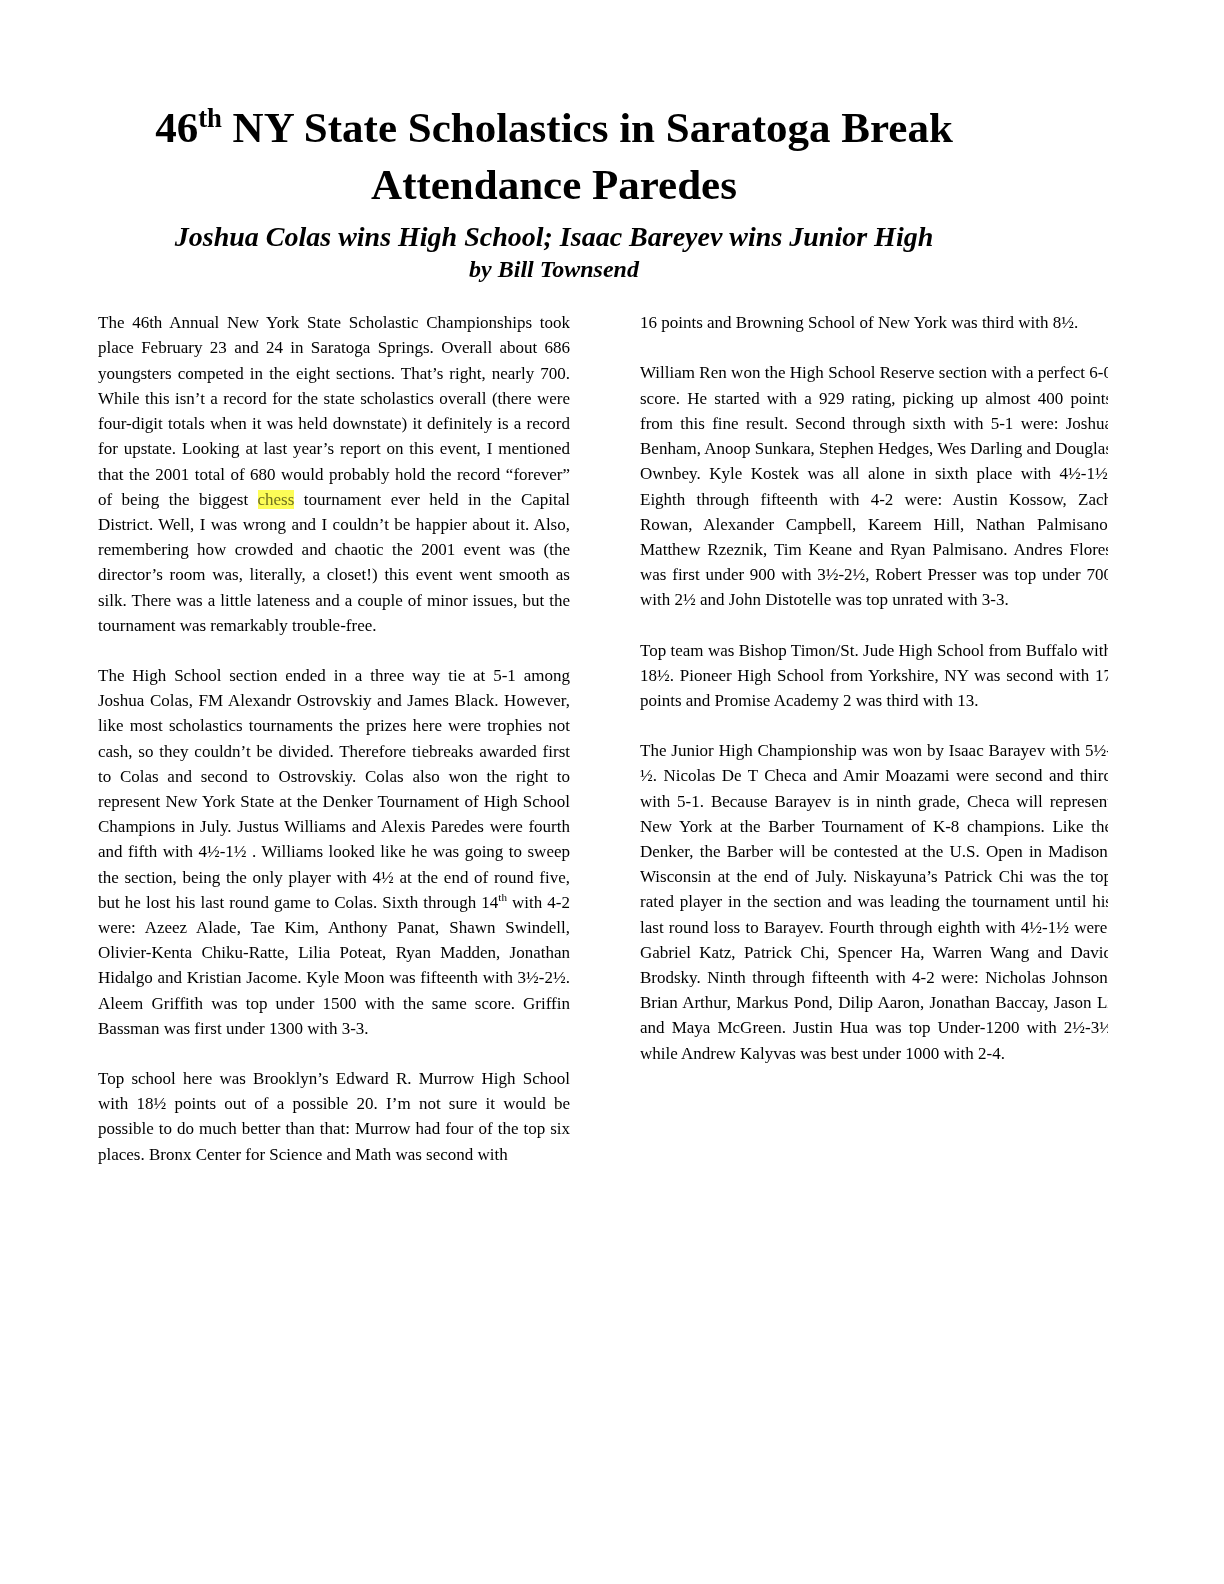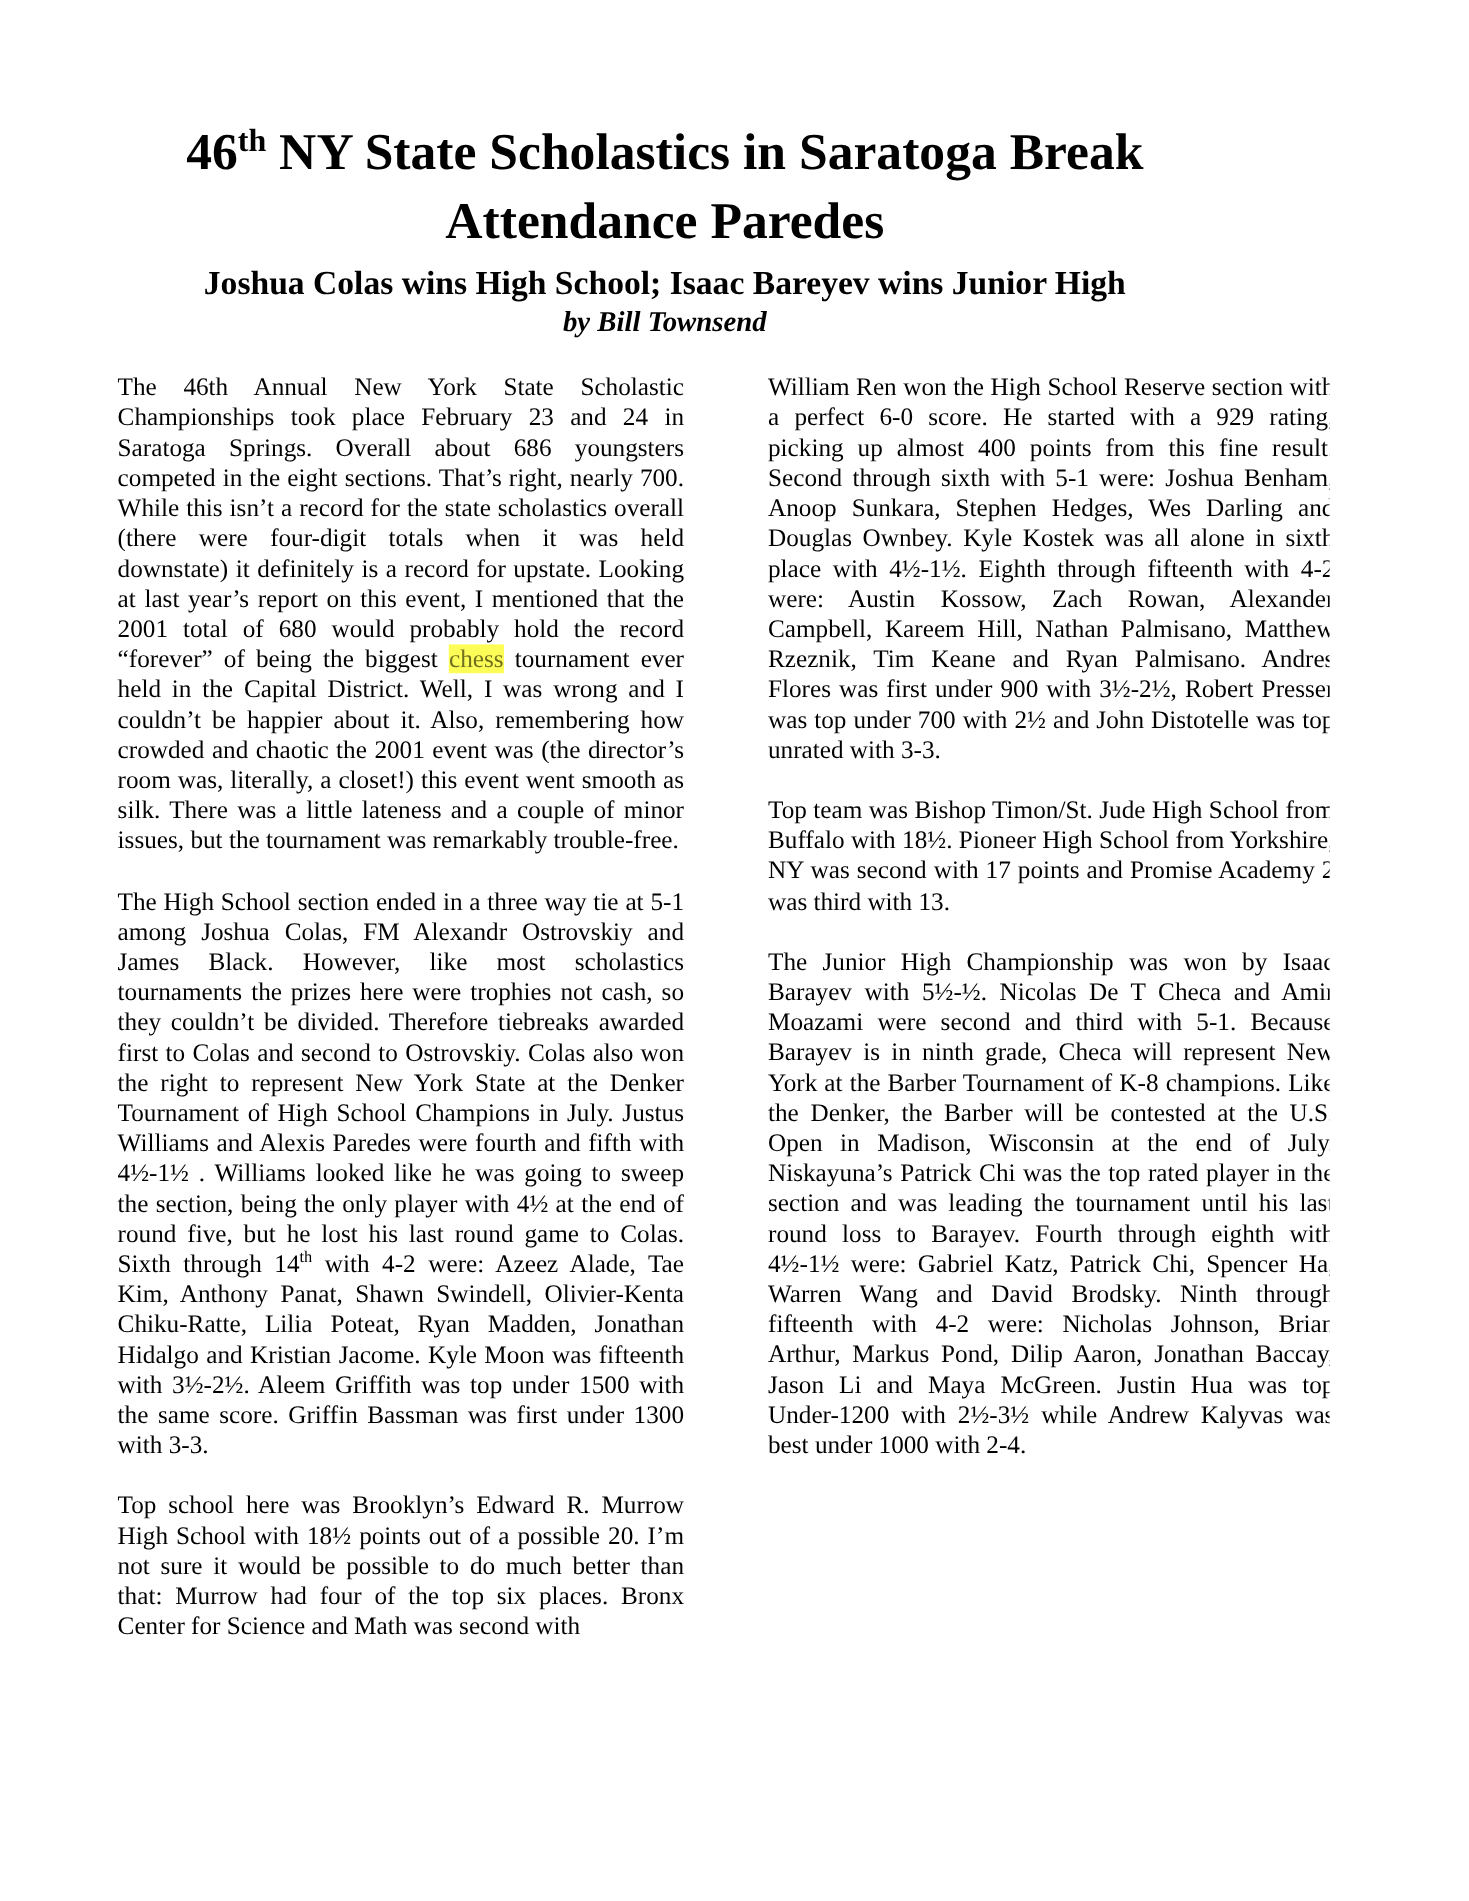--- a/index.html
+++ b/index.html
@@ -24,40 +24,41 @@
   .title sup {
     font-size: 0.62em;
     vertical-align: super;
     line-height: 0;
   }
   .subtitle {
     font-size: 28px;
     font-weight: bold;
     margin-top: 7px;
     line-height: 1.15;
+    font-style: italic;
   }
   .byline {
     font-size: 24px;
     font-weight: bold;
     font-style: italic;
     margin-top: 3px;
     line-height: 1.15;
     text-align: center;
   }
   .columns {
     display: flex;
     margin-top: 27px;
     padding-left: 98px;
     padding-right: 112px;
     gap: 70px;
   }
   .col {
     width: 472px;
     flex: 0 0 472px;
-    font-size: 21px;
+    font-size: 17px;
     line-height: 25.2px;
     text-align: justify;
   }
   .col p.para {
     margin: 0 0 25px 0;
   }
   .col sup {
     font-size: 0.65em;
     vertical-align: super;
     line-height: 0;
@@ -79,18 +80,19 @@
     <div class="subtitle">Joshua Colas wins High School; Isaac Bareyev wins Junior High</div>
     <div class="byline">by Bill Townsend</div>
   </div>
   <div class="columns">
     <div class="col">
         <p class="para"><span>The 46th Annual New York State Scholastic Championships took place February 23 and 24 in Saratoga Springs.  Overall about 686 youngsters competed in the eight sections.  That’s right, nearly 700. While this isn’t a record for the state scholastics overall (there were four-digit totals when it was held downstate) it definitely is a record for upstate. Looking at last year’s report on this event, I mentioned that the 2001 total of 680 would probably hold the record “forever” of being the biggest </span><span class="highlight">chess</span><span> tournament ever held in the Capital District. Well, I was wrong and I couldn’t be happier about it. Also, remembering how crowded and chaotic the 2001 event was (the director’s room was, literally, a closet!) this event went smooth as silk. There was a little lateness and a couple of minor issues, but the tournament was remarkably trouble-free.</span></p>
         <p class="para"><span>The High School section ended in a three way tie at 5-1 among Joshua Colas, FM Alexandr Ostrovskiy and James Black. However, like most scholastics tournaments the prizes here were trophies not cash, so they couldn’t be divided. Therefore tiebreaks awarded first to Colas and second to Ostrovskiy. Colas also won the right to represent New York State at the Denker Tournament of High School Champions in July. Justus Williams and Alexis Paredes were fourth and fifth with 4½-1½ . Williams looked like he was going to sweep the section, being the only player with 4½ at the end of round five, but he lost his last round game to Colas. Sixth through 14</span><sup>th</sup><span> with 4-2 were: Azeez Alade, Tae Kim, Anthony Panat, Shawn Swindell, Olivier-Kenta Chiku-Ratte, Lilia Poteat, Ryan Madden, Jonathan Hidalgo and Kristian Jacome.  Kyle Moon was fifteenth with 3½-2½. Aleem Griffith was top under 1500 with the same score. Griffin Bassman was first under 1300 with 3-3.</span></p>
         <p class="para"><span>Top school here was Brooklyn’s Edward R. Murrow High School with 18½ points out of a possible 20. I’m not sure it would be possible to do much better than that: Murrow had four of the top six places. Bronx Center for Science and Math was second with</span></p>
       </div>
     <div class="col">
+        <p class="para"><span>16 points and Browning School of New York was third with 8½.</span></p>
         <p class="para"><span>William Ren won the High School Reserve section with a perfect 6-0 score. He started with a 929 rating, picking up almost 400 points from this fine result. Second through sixth with 5-1 were: Joshua Benham, Anoop Sunkara, Stephen Hedges, Wes Darling and Douglas Ownbey.  Kyle Kostek was all alone in sixth place with 4½-1½. Eighth through fifteenth with 4-2 were: Austin Kossow, Zach Rowan, Alexander Campbell, Kareem Hill, Nathan Palmisano, Matthew Rzeznik, Tim Keane and Ryan Palmisano. Andres Flores was first under 900 with 3½-2½, Robert Presser was top under 700 with 2½ and John Distotelle was top unrated with 3-3.</span></p>
         <p class="para"><span>Top team was Bishop Timon/St. Jude High School from Buffalo with 18½. Pioneer High School from Yorkshire, NY was second with 17 points and Promise Academy 2 was third with 13.</span></p>
         <p class="para"><span>The Junior High Championship was won by Isaac Barayev with 5½-½. Nicolas De T Checa and Amir Moazami were second and third with 5-1. Because Barayev is in ninth grade, Checa will represent New York at the Barber Tournament of K-8 champions. Like the Denker, the Barber will be contested at the U.S. Open in Madison, Wisconsin at the end of July. Niskayuna’s Patrick Chi was the top rated player in the section and was leading the tournament until his last round loss to Barayev.  Fourth through eighth with 4½-1½ were: Gabriel Katz, Patrick Chi, Spencer Ha, Warren Wang and David Brodsky. Ninth through fifteenth with 4-2 were: Nicholas Johnson, Brian Arthur, Markus Pond, Dilip Aaron, Jonathan Baccay, Jason Li and Maya McGreen. Justin Hua was top Under-1200 with 2½-3½ while Andrew Kalyvas was best under 1000 with 2-4.</span></p>
       </div>
   </div>
 </div>
 
 </body></html>

